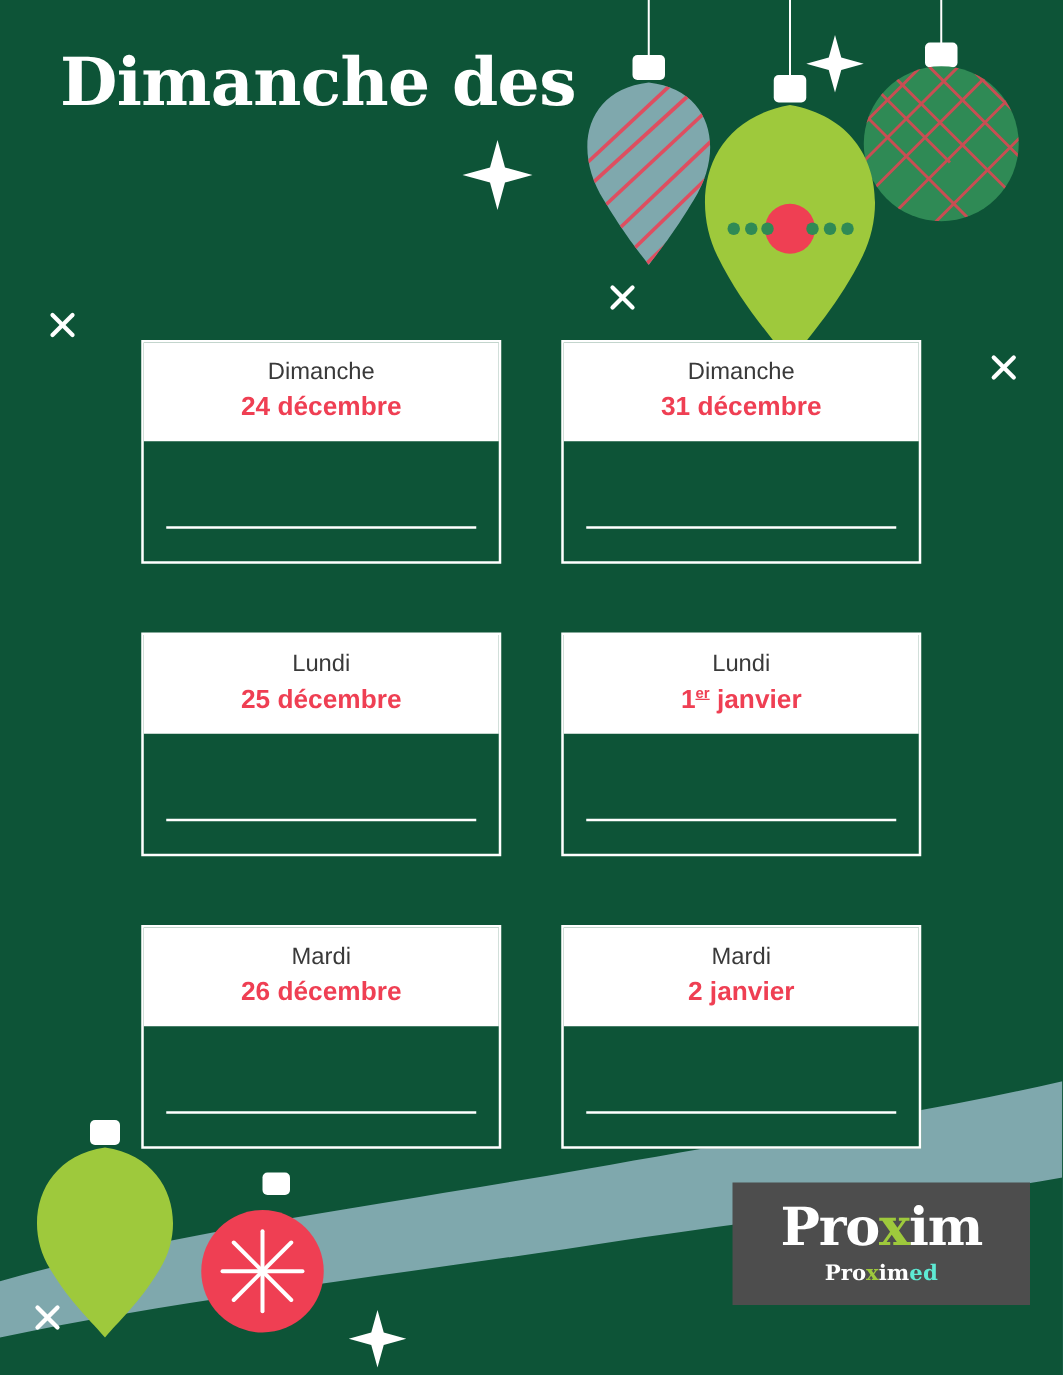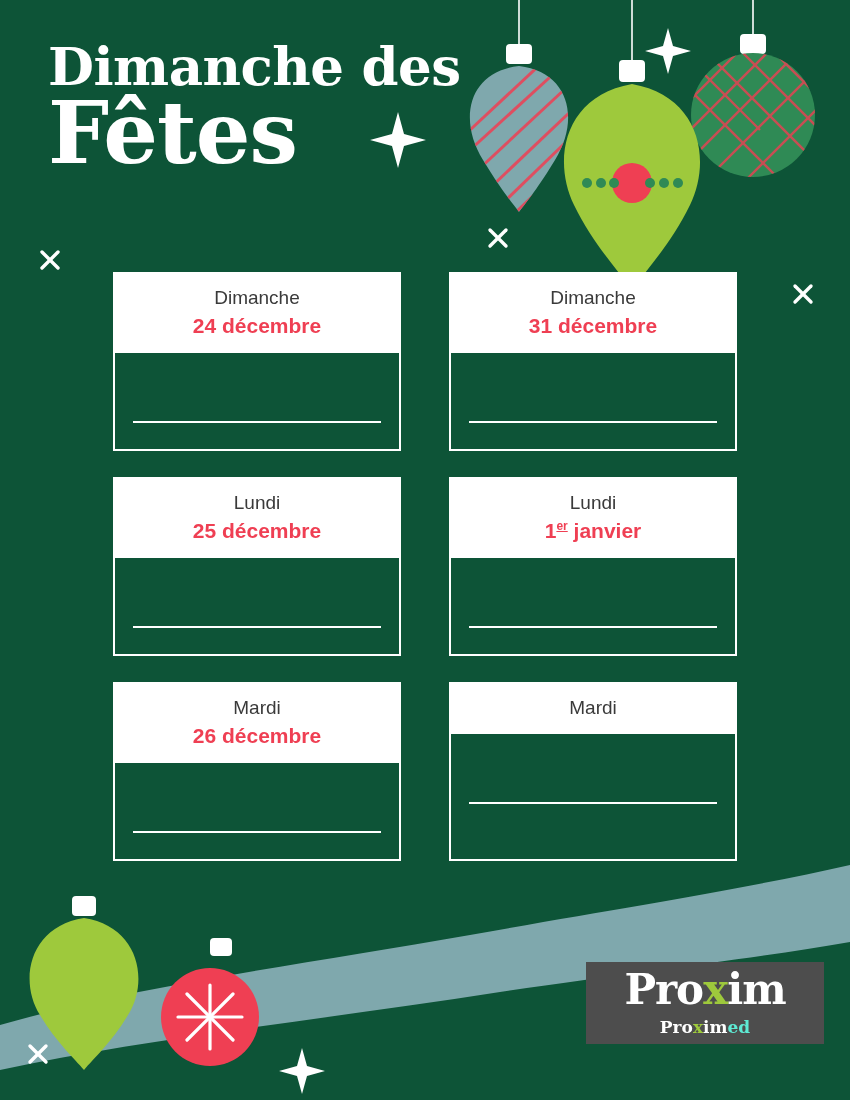--- a/index.html
+++ b/index.html
@@ -45,21 +45,21 @@
 
   
   .cards {
     position: absolute;
     left: 113px; top: 272px;
     width: 625px;
   }
   .card-row {
     display: flex;
     gap: 48px;
-    margin-bottom: 26px;
+    margin-bottom: 55px;
   }
   .card {
     width: 288px;
     border: 2px solid #ffffff;
     background: #0d5437;
   }
   .card-head {
     background: #ffffff;
     padding: 11px 8px 13px 8px;
     text-align: center;
@@ -87,21 +87,21 @@
     left: 18px; right: 18px;
     bottom: 26px;
     height: 2px;
     background: #ffffff;
   }
 
   
   .logo-box {
     position: absolute;
     right: 26px; bottom: 56px;
-    width: 238px; height: 82px;
+    width: 238px; height: 98px;
     background: #4d4d4d;
     display: flex;
     flex-direction: column;
     align-items: center;
     justify-content: center;
   }
   .logo-main {
     color: #ffffff;
     font-size: 42px;
     font-weight: bold;
@@ -220,21 +220,20 @@
       <line x1="795" y1="286" x2="811" y2="302"></line>
         <line x1="811" y1="286" x2="795" y2="302"></line>
       <line x1="30" y1="1046" x2="46" y2="1062"></line>
         <line x1="46" y1="1046" x2="30" y2="1062"></line>
     </g>
   </svg>
 </div>
 
 <div class="title-block">
   <div class="title-line1">Dimanche des</div>
-  <div class="title-line2">Fêtes</div>
 </div>
 
 <div class="cards">
 
   <div class="card-row">
     <div class="card">
       <div class="card-head">
         <div class="card-day">Dimanche</div>
         <div class="card-date">24 décembre</div>
       </div>
@@ -280,20 +279,21 @@
         <div class="card-day">Mardi</div>
         <div class="card-date">26 décembre</div>
       </div>
       <div class="card-body">
         <div class="card-line"></div>
       </div>
     </div>
     <div class="card">
       <div class="card-head">
         <div class="card-day">Mardi</div>
+        <div class="card-date">2 janvier</div>
       </div>
       <div class="card-body">
         <div class="card-line"></div>
       </div>
     </div>
   </div>
 
 </div>
 
 <div class="logo-box">

